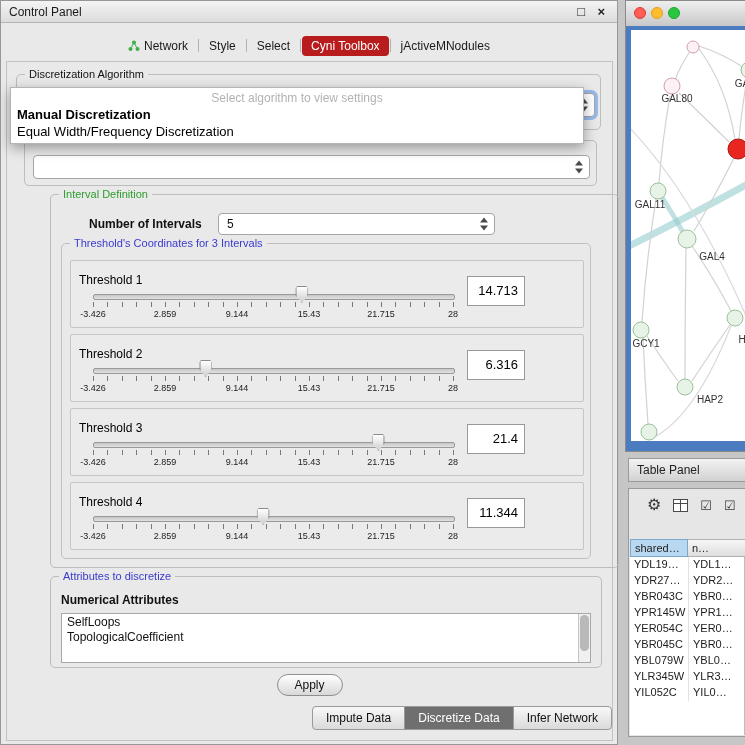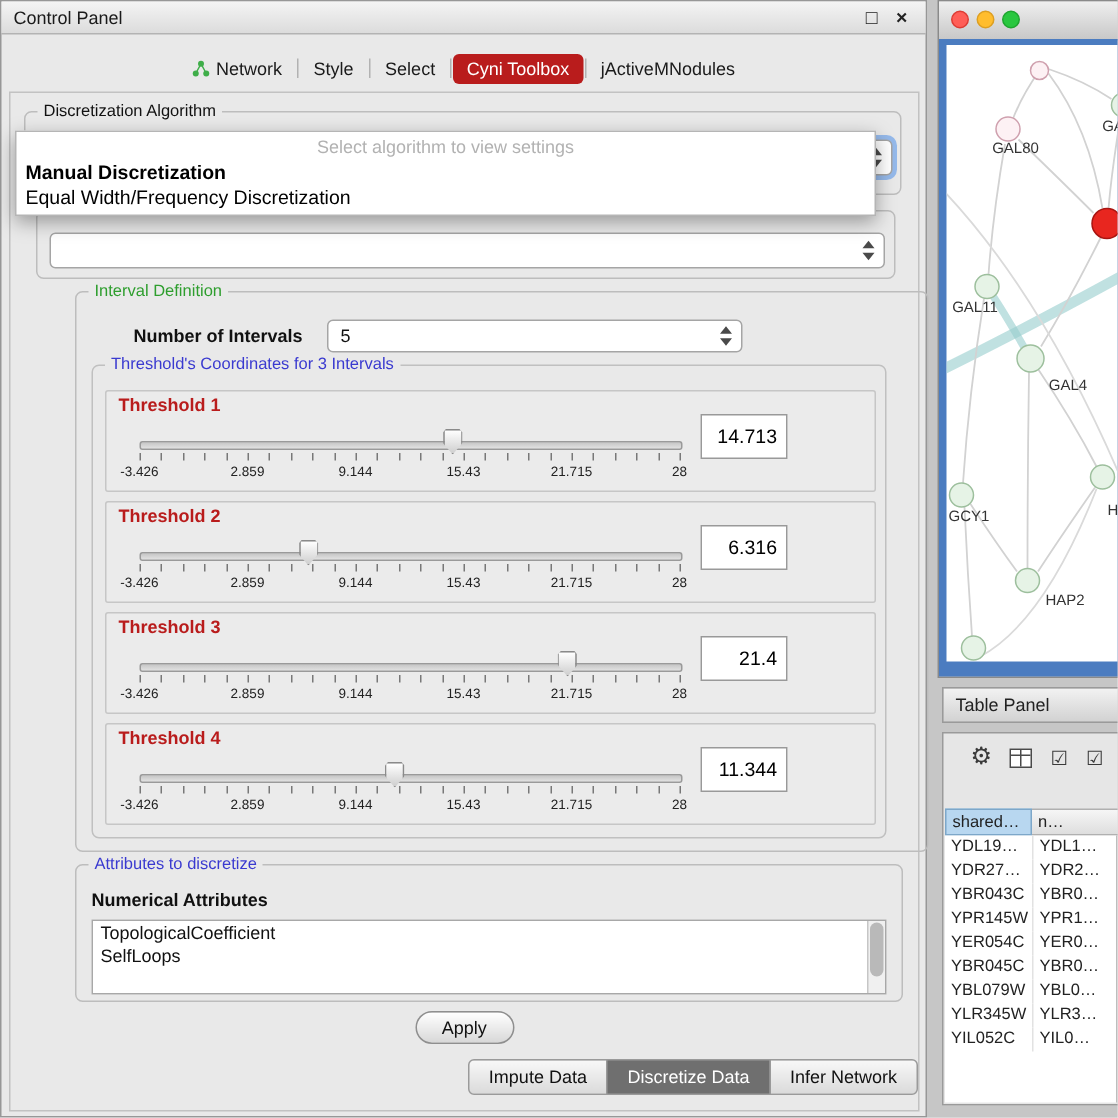--- a/index.html
+++ b/index.html
@@ -34,21 +34,21 @@
   .cp-body{position:absolute;left:5px;top:60px;width:607px;height:680px;border:1px solid #c2c2c2;background:#e9e9e9;box-sizing:border-box;}
 
   .focus-ring{box-shadow:0 0 0 3px rgba(105,160,235,0.65);}
   .popup{position:absolute;left:3px;top:25px;width:572px;background:#fff;border:1px solid #b5b5b5;box-shadow:0 4px 12px rgba(0,0,0,0.35);z-index:50;padding-bottom:3px;}
   .popup .hint{text-align:center;color:#b2b2b2;font-size:12px;padding:3px 0 1px;}
   .popup .item{font-size:13px;padding:1px 6px;color:#000;white-space:nowrap;}
   .popup .item.bold{font-weight:bold;}
 
   
   .thr{position:absolute;left:8px;width:514px;height:68px;border:1px solid #c6c6c6;border-radius:2px;background:#ebebeb;box-sizing:border-box;}
-  .thr-label{position:absolute;left:8px;top:2px;font-size:12px;font-weight:bold;color:#b91c1c;}
+  .thr-label{position:absolute;left:8px;top:12px;font-size:12px;font-weight:normal;color:#000000;}
   .track{position:absolute;left:22px;top:33px;width:360px;height:4px;background:linear-gradient(#c6c6c6,#e2e2e2);border:1px solid #9a9a9a;border-radius:2px;}
   .thumb{position:absolute;top:-9px;width:13px;height:17px;transform:translateX(-50%);background:linear-gradient(#ffffff,#cfcfcf);border:1px solid #8a8a8a;clip-path:polygon(15% 0,85% 0,100% 14%,100% 55%,50% 100%,0 55%,0 14%);box-sizing:border-box;}
   .ticks{position:absolute;left:22px;top:41px;width:360px;height:6px;}
   .ticks i{position:absolute;top:0;width:1px;height:5px;background:#787878;}
   .scale{position:absolute;left:22px;top:48px;width:360px;height:11px;font-size:9px;color:#222;}
   .scale span{position:absolute;transform:translateX(-50%);white-space:nowrap;}
   .vbox{position:absolute;left:396px;top:15px;width:58px;height:30px;background:#fff;border:1px solid #999;box-sizing:border-box;font-size:13px;line-height:28px;text-align:right;padding-right:6px;}
 
   
   .listbox{position:absolute;background:#fff;border:1px solid #a8a8a8;box-sizing:border-box;overflow:hidden;}
@@ -345,22 +345,22 @@
           <div class="vbox">11.344</div>
         </div>
       </div>
     </div>
 
     <div class="group" style="left:43px;top:514px;width:552px;height:92px;">
       <div class="group-title blue">Attributes to discretize</div>
       <div class="abs" style="left:10px;top:16px;font-size:12px;font-weight:bold;color:#111;">Numerical Attributes</div>
       <div class="listbox" style="left:10px;top:36px;width:530px;height:50px;">
         <div class="items">
+            <div class="li">SelfLoops</div>
             <div class="li">TopologicalCoefficient</div>
-            <div class="li">SelfLoops</div>
           </div>
         <div class="vscroll">
             <div class="vthumb" style="top:1px;height:36px;"></div>
           </div>
       </div>
     </div>
 
     <div class="apply-btn">Apply</div>
 
     <div class="cp-bottom-tabs">

